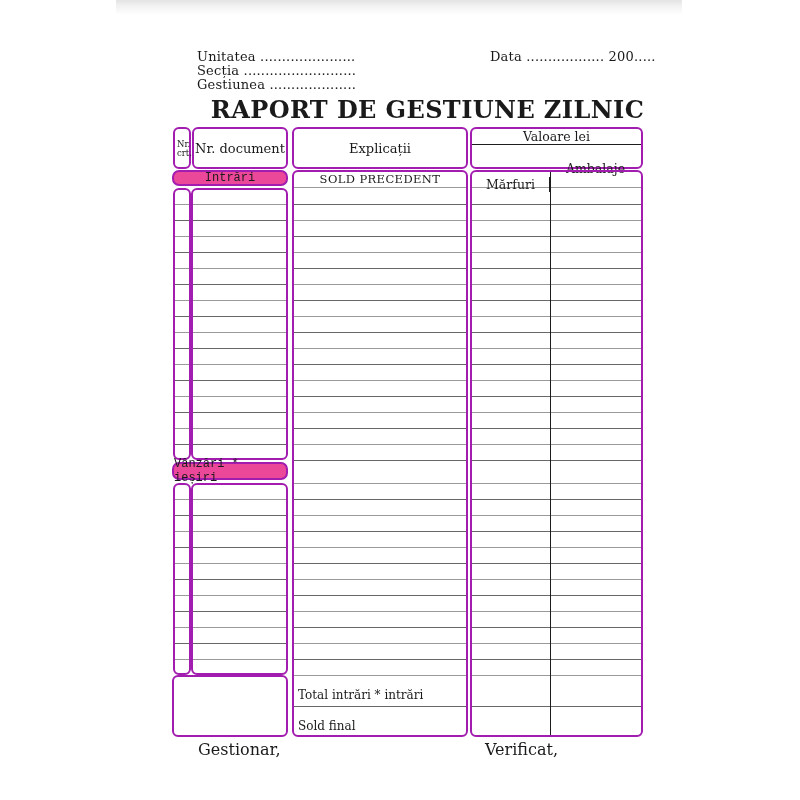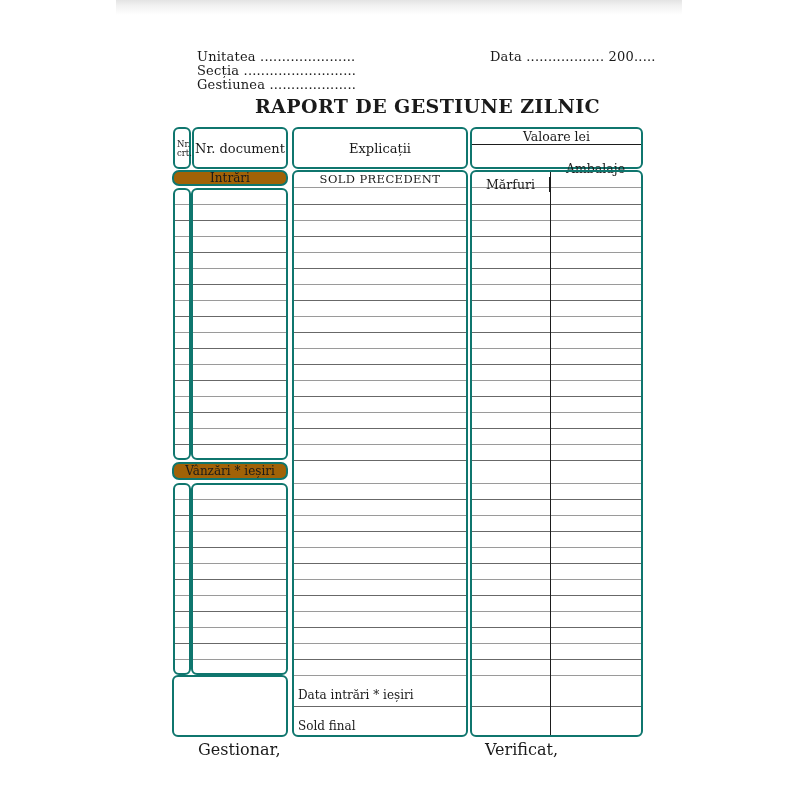--- a/index.html
+++ b/index.html
@@ -12,40 +12,40 @@
   .page {
     position:absolute; left:116px; top:0; width:566px; height:800px;
     background:linear-gradient(180deg,#e3e3e3 0px,#f2f2f2 6px,#ffffff 15px);
   }
   .hdrline {
     position:absolute; font-size:13px; line-height:14px; letter-spacing:.2px;
     white-space:pre;
   }
   .title {
     position:absolute; left:172px; top:95px; width:511px;
-    text-align:center; font-size:19px; font-weight:bold; letter-spacing:.4px;
+    text-align:center; font-size:24px; font-weight:bold; letter-spacing:.4px;
   }
   .tbl { position:absolute; left:172px; top:127px; width:471px; height:610px; }
   .box {
-    position:absolute; border:2px solid #0f766e; border-radius:6px;
+    position:absolute; border:2px solid #a21caf; border-radius:6px;
     background:transparent; z-index:2;
   }
   .cell { display:flex; align-items:center; justify-content:center; }
   .hline { position:absolute; height:1px; background:#9a9a9a; z-index:1; }
   .hline.dark { background:#686868; }
   .hdr-nrcrt { left:1px; top:0; width:18px; height:42px;
     font-size:8.5px; line-height:9px; padding-top:11px; padding-left:2px; }
   .hdr-nrdoc { left:20px; top:0; width:96px; height:42px; font-size:13px; }
   .hdr-expl  { left:120px; top:0; width:176px; height:42px; font-size:13px; }
   .hdr-val   { left:298px; top:0; width:173px; height:42px; display:flex; flex-direction:column; }
   .val-top   { height:20px; display:flex; align-items:center; justify-content:center; font-size:12.5px; }
   .val-bottom{ flex:1; display:flex; border-top:1px solid #1d1d1d; font-size:12.5px; }
   .val-marfuri { width:78px; border-right:1px solid #1d1d1d; display:flex; align-items:center; justify-content:center;margin-top:32px; }
   .val-ambalaje{ flex:1; display:flex; align-items:center; justify-content:center; }
-  .banner { border-radius:7px; font-size:12px; background:#a16207; }
+  .banner { border-radius:7px; font-size:12px; background:#ec4899;font-family:Liberation Mono, monospace; }
   .b1 { left:0; top:43px; width:116px; height:16px; }
   .b2 { left:0; top:335px; width:116px; height:18px; }
   .s1-nrcrt { left:1px;  top:61px;  width:18px; height:272px; }
   .s1-nrdoc { left:19px; top:61px;  width:97px; height:272px; }
   .s2-nrcrt { left:1px;  top:356px; width:18px; height:192px; }
   .s2-nrdoc { left:19px; top:356px; width:97px; height:192px; }
   .expl-body{ left:120px; top:43px; width:176px; height:567px; }
   .val-body { left:298px; top:43px; width:173px; height:567px; }
   .val-divider { position:absolute; left:78px; top:0; width:1px; height:100%; background:#1d1d1d; }
   .bottom-left { left:0; top:548px; width:116px; height:62px; }
@@ -96,21 +96,21 @@
   <div class="box banner b1 cell">Intrări</div>
   <div class="txt sold cell">SOLD PRECEDENT</div>
   <div class="box s1-nrcrt"></div>
   <div class="box s1-nrdoc"></div>
 
   <div class="box banner b2 cell">Vânzări * ieșiri</div>
   <div class="box s2-nrcrt"></div>
   <div class="box s2-nrdoc"></div>
 
   <div class="box bottom-left"></div>
-  <div class="txt totrow tot1">Data intrări * ieșiri</div>
+  <div class="txt totrow tot1">Total intrări * intrări</div>
   <div class="txt totrow tot2">Sold final</div>
 
 <div class="hline" style="left: 2px; width: 114px; top: 77px;"></div>
     <div class="hline dark" style="left: 2px; width: 114px; top: 93px;"></div>
     <div class="hline" style="left: 2px; width: 114px; top: 109px;"></div>
     <div class="hline dark" style="left: 2px; width: 114px; top: 125px;"></div>
     <div class="hline" style="left: 2px; width: 114px; top: 141px;"></div>
     <div class="hline dark" style="left: 2px; width: 114px; top: 157px;"></div>
     <div class="hline" style="left: 2px; width: 114px; top: 173px;"></div>
     <div class="hline dark" style="left: 2px; width: 114px; top: 189px;"></div>

